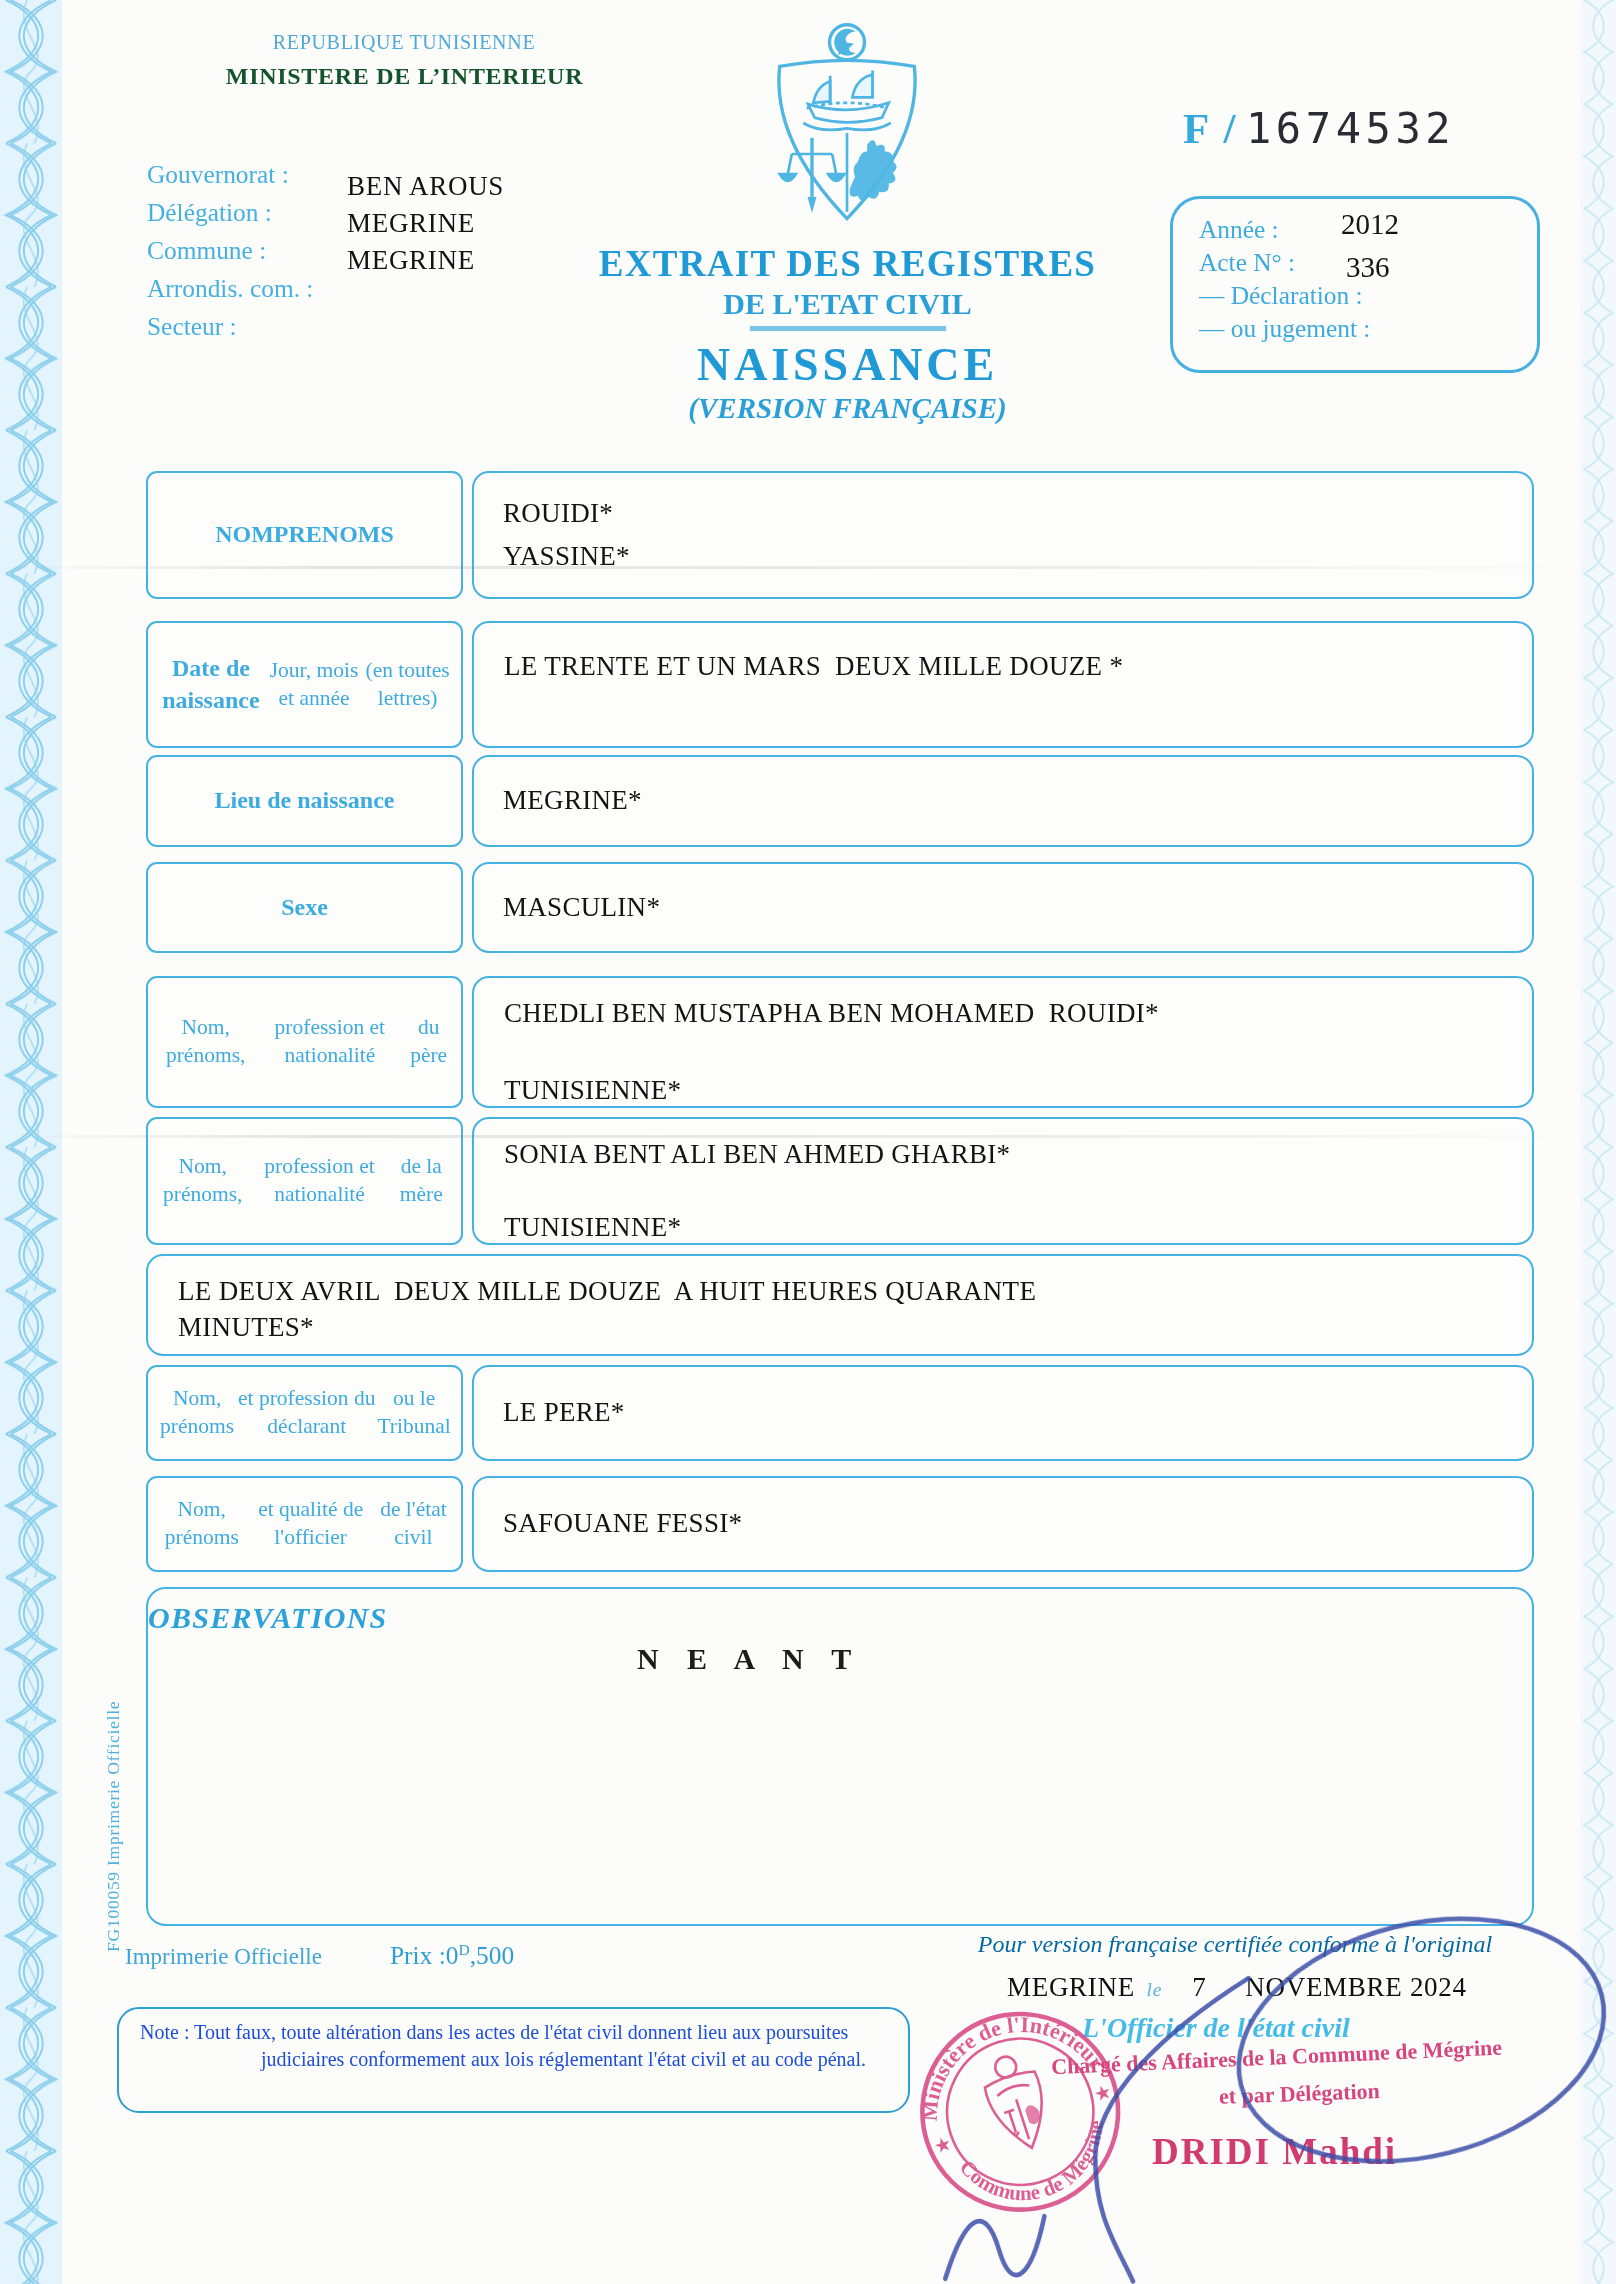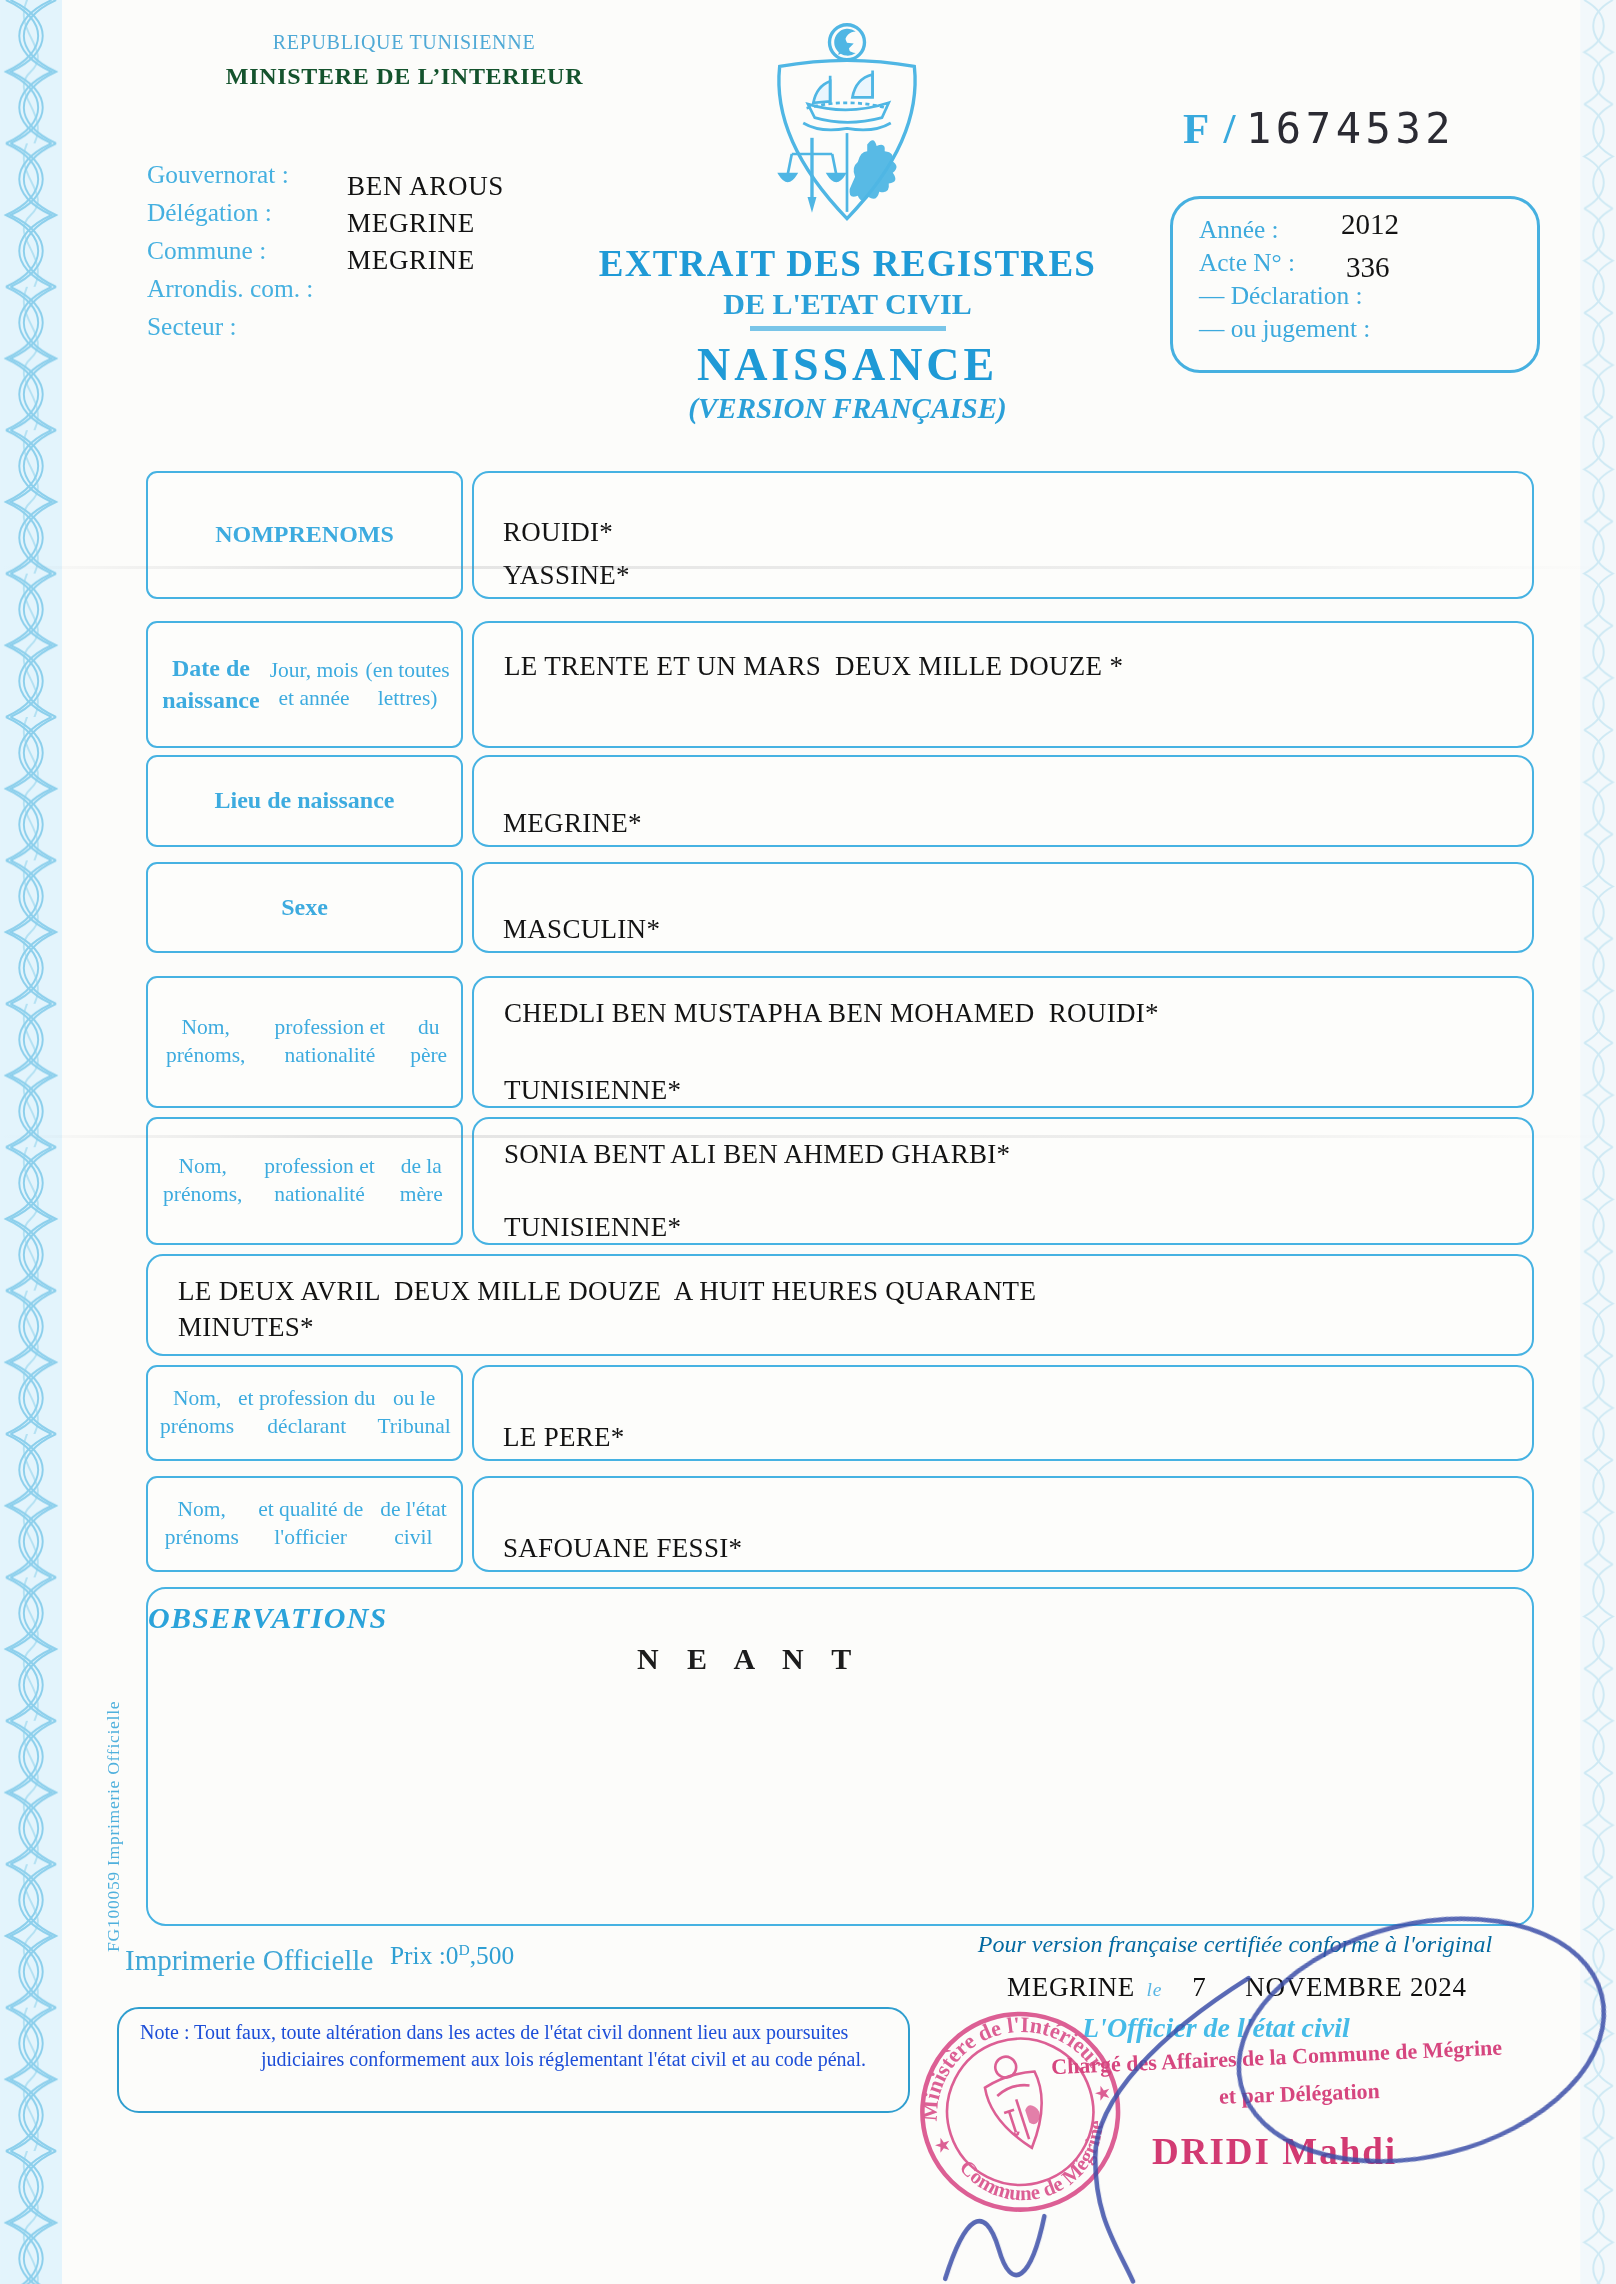--- a/index.html
+++ b/index.html
@@ -43,34 +43,34 @@
   
   .row{position:absolute;left:146px;width:1388px;display:flex;gap:9px;z-index:3;}
   .lbl{width:317px;box-sizing:border-box;border:2.6px solid #46b2e2;border-radius:11px;
     display:flex;flex-direction:row;justify-content:center;align-items:center;text-align:center;
     font-size:21.5px;color:#3dabdf;line-height:1.3;padding:3.9px 9px;background:rgba(255,255,255,.25);}
   .val{flex:1;box-sizing:border-box;border:2.6px solid #46b2e2;border-radius:17px;
     display:flex;flex-direction:column;padding-left:30px;font-size:27px;color:#131313;
     letter-spacing:0.3px;background:rgba(255,255,255,.25);}
   .val span{white-space:pre-wrap;}
   .lbl .b{font-weight:bold;font-size:24px;}
-  .v-center{justify-content:flex-end;line-height:1.6;padding-left:29px;}
+  .v-center{justify-content:center;line-height:1.6;padding-left:29px;}
   .v-top{justify-content:flex-start;padding-top:25px;line-height:1.4;}
   .v-split{justify-content:space-between;padding-top:19.6px;}
   
   .obs{position:absolute;left:146px;top:1587px;width:1388px;height:339px;box-sizing:border-box;
     border:2.6px solid #46b2e2;border-radius:19.6px;z-index:3;}
   .obs-title{margin-top:11.7px;text-align:left;font-size:30px;font-weight:bold;font-style:italic;
     letter-spacing:1.3px;color:#2ba3da;}
   .obs-val{margin-top:7.8px;margin-left:489px;font-size:30px;font-weight:bold;letter-spacing:10.4px;color:#1c1c1c;}
   
   .side-vert{position:absolute;left:103px;top:1952px;transform:rotate(-90deg);transform-origin:0 0;
     font-size:17.6px;color:#4fb0dd;letter-spacing:0.7px;white-space:nowrap;z-index:3;}
   
-  .f-imp{position:absolute;left:125px;top:1944px;font-size:29px;color:#3ea6d6;z-index:3;}
+  .f-imp{position:absolute;left:125px;top:1944px;font-size:23px;color:#3ea6d6;z-index:3;}
   .f-prix{position:absolute;left:390px;top:1941px;font-size:25.4px;color:#2f9fd3;z-index:3;}
   .f-prix sup{font-size:15.6px;}
   .note{position:absolute;left:117px;top:2007px;width:793px;height:106px;box-sizing:border-box;
     border:2.6px solid #2f9ecf;border-radius:22px;padding:10.4px 19.6px 6.5px 142px;text-indent:-121px;
     font-size:20px;line-height:1.32;color:#1d4ed8;z-index:3;}
   .cert{position:absolute;left:932px;top:1931px;width:606px;text-align:center;
     font-size:24px;font-style:italic;color:#0369a1;z-index:4;}
   .dateline{position:absolute;left:1007px;top:1972px;font-size:27px;color:#0f0f0f;z-index:4;letter-spacing:0.7px;}
   .dateline .le{font-size:19.6px;font-style:italic;color:#57b6e4;margin:0 30px 0 11.7px;}
   .dateline .day{margin-right:39px;}

